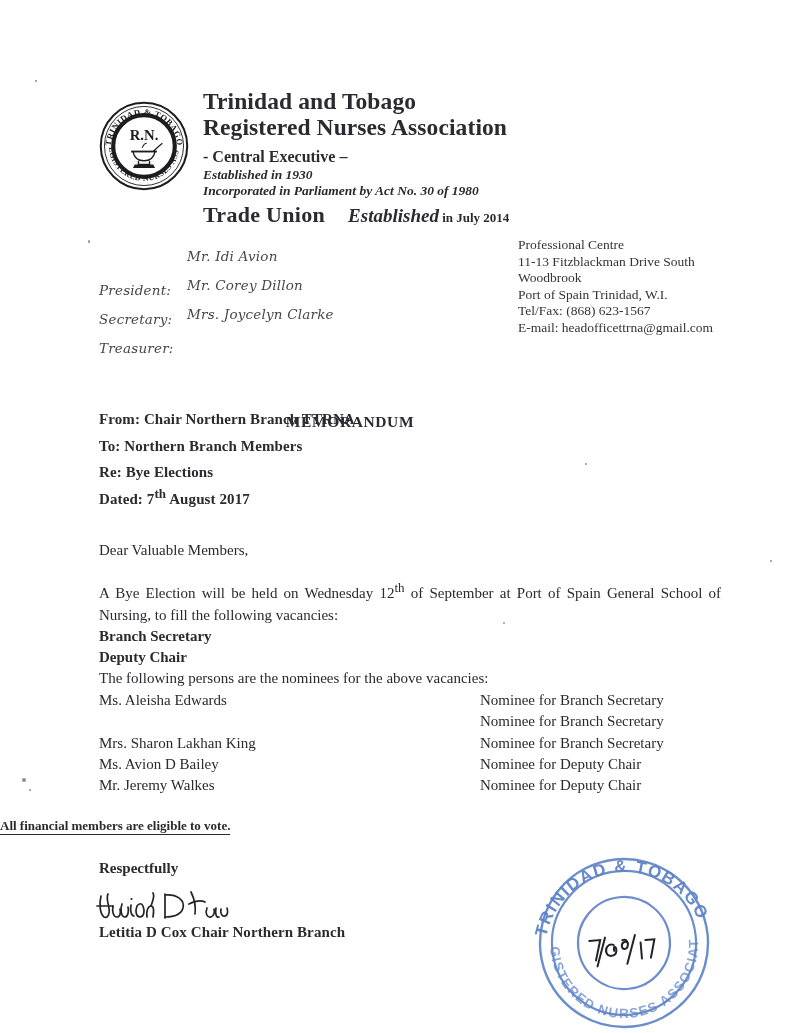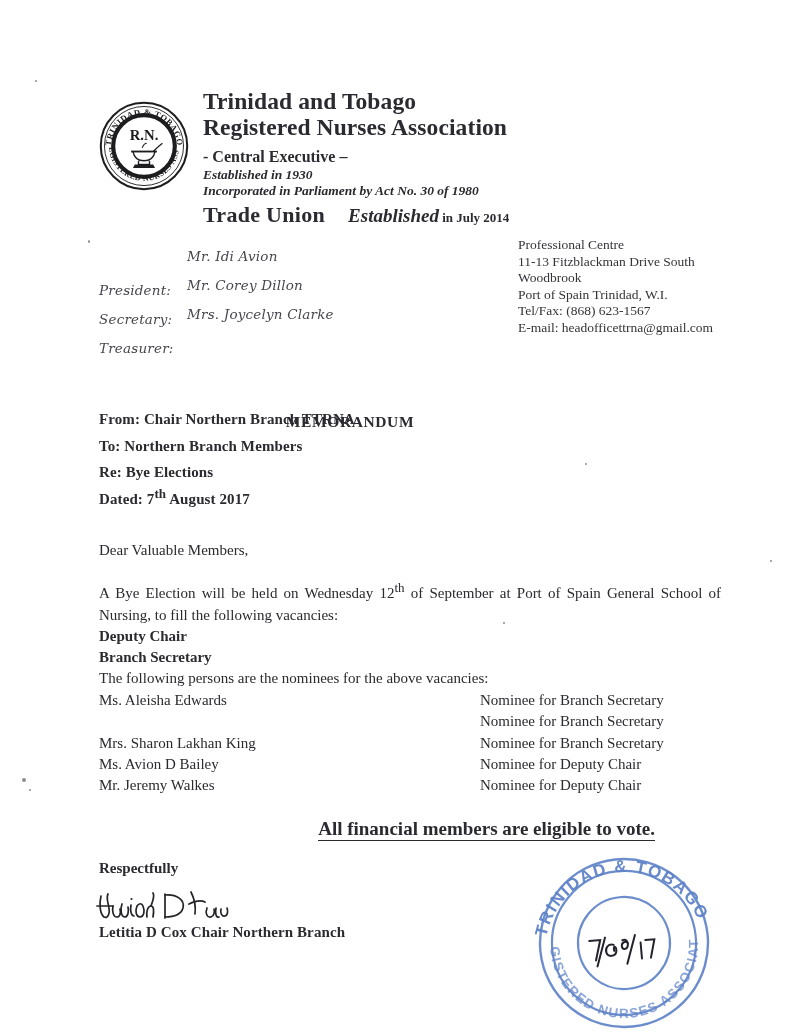--- a/index.html
+++ b/index.html
@@ -200,22 +200,22 @@
     position: absolute;
     left: 381px; top: 0;
     white-space: nowrap;
   }
 
   
   .notice {
     position: absolute;
     left: 0; top: 818px;
     width: 655px;
-    text-align: right;
-    font-size: 19px;
+    text-align: left;
+    font-size: 13px;
     font-weight: bold;
   }
   .notice span {
     border-bottom: 1.6px solid #2a2a30;
     padding-bottom: 1px;
   }
 
   
   .respectfully {
     position: absolute;
@@ -340,22 +340,22 @@
     </div>
   </div>
 
   <div class="salutation">Dear Valuable Members,</div>
 
   <div class="para">
     <span>A Bye Election will be held on Wednesday 12</span><sup>th</sup><span> of September at Port of Spain General School of Nursing, to fill the following vacancies:</span>
   </div>
 
   <div class="vacancy-list">
+    <div class="vacancy">Branch Secretary</div>
     <div class="vacancy">Deputy Chair</div>
-    <div class="vacancy">Branch Secretary</div>
   </div>
 
   <div class="nominee-intro">The following persons are the nominees for the above vacancies:</div>
 
   <div class="nominees">
     <div class="nominee-row">
       <span class="nominee-name">Ms. Aleisha Edwards</span>
       <span class="nominee-post">Nominee for Branch Secretary</span>
     </div>
     <div class="nominee-row">

